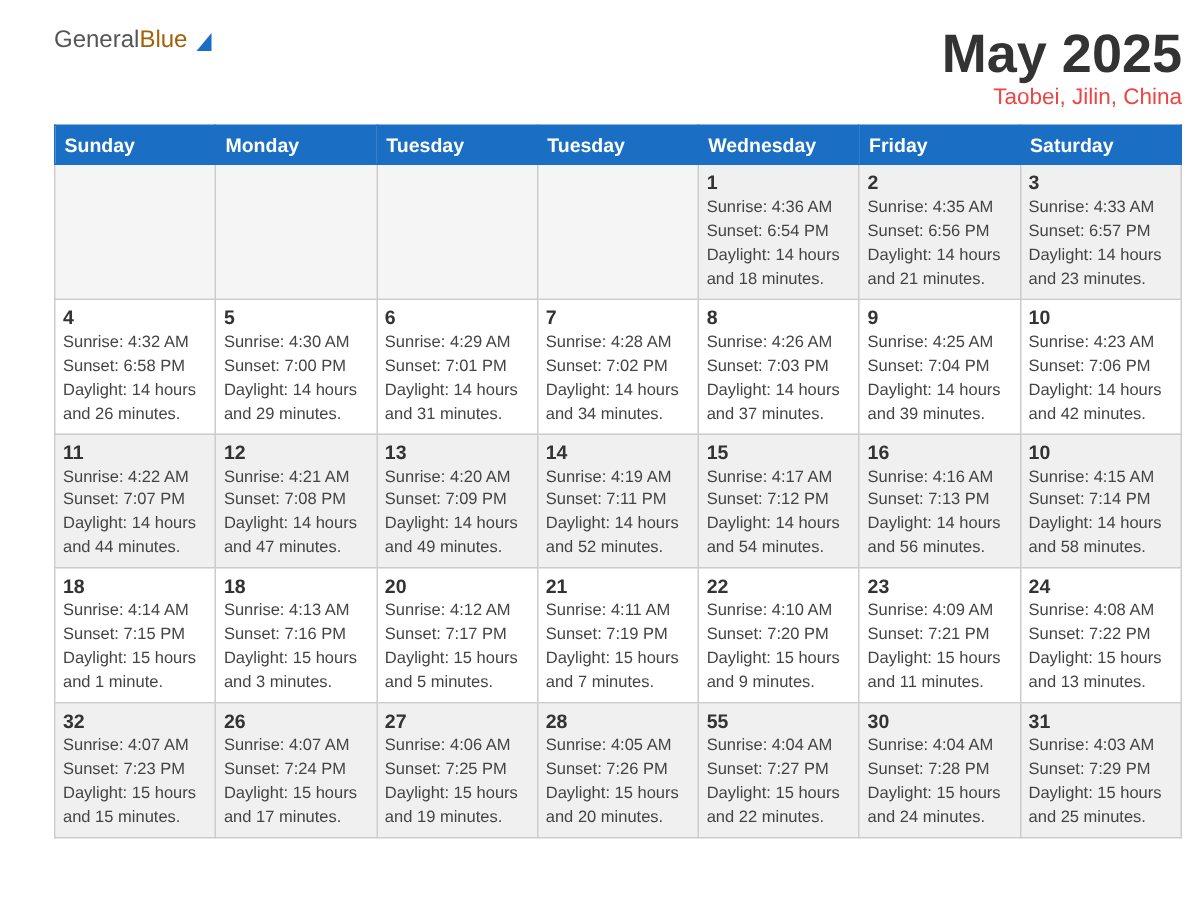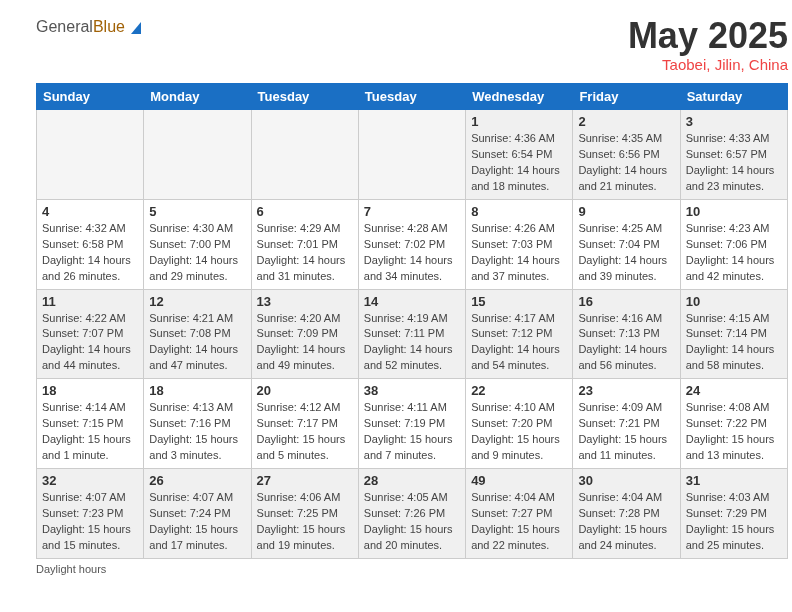--- a/index.html
+++ b/index.html
@@ -213,21 +213,21 @@
           </td>
           <td>
             <span class="day-num">18</span>
             <div class="day-info">Sunrise: 4:13 AM<br>Sunset: 7:16 PM<br>Daylight: 15 hours<br>and 3 minutes.</div>
           </td>
           <td>
             <span class="day-num">20</span>
             <div class="day-info">Sunrise: 4:12 AM<br>Sunset: 7:17 PM<br>Daylight: 15 hours<br>and 5 minutes.</div>
           </td>
           <td>
-            <span class="day-num">38</span>
+            <span class="day-num">21</span>
             <div class="day-info">Sunrise: 4:11 AM<br>Sunset: 7:19 PM<br>Daylight: 15 hours<br>and 7 minutes.</div>
           </td>
           <td>
             <span class="day-num">22</span>
             <div class="day-info">Sunrise: 4:10 AM<br>Sunset: 7:20 PM<br>Daylight: 15 hours<br>and 9 minutes.</div>
           </td>
           <td>
             <span class="day-num">23</span>
             <div class="day-info">Sunrise: 4:09 AM<br>Sunset: 7:21 PM<br>Daylight: 15 hours<br>and 11 minutes.</div>
           </td>
@@ -247,31 +247,28 @@
           </td>
           <td class="shaded">
             <span class="day-num">27</span>
             <div class="day-info">Sunrise: 4:06 AM<br>Sunset: 7:25 PM<br>Daylight: 15 hours<br>and 19 minutes.</div>
           </td>
           <td class="shaded">
             <span class="day-num">28</span>
             <div class="day-info">Sunrise: 4:05 AM<br>Sunset: 7:26 PM<br>Daylight: 15 hours<br>and 20 minutes.</div>
           </td>
           <td class="shaded">
-            <span class="day-num">49</span>
+            <span class="day-num">55</span>
             <div class="day-info">Sunrise: 4:04 AM<br>Sunset: 7:27 PM<br>Daylight: 15 hours<br>and 22 minutes.</div>
           </td>
           <td class="shaded">
             <span class="day-num">30</span>
             <div class="day-info">Sunrise: 4:04 AM<br>Sunset: 7:28 PM<br>Daylight: 15 hours<br>and 24 minutes.</div>
           </td>
           <td class="shaded">
             <span class="day-num">31</span>
             <div class="day-info">Sunrise: 4:03 AM<br>Sunset: 7:29 PM<br>Daylight: 15 hours<br>and 25 minutes.</div>
           </td>
         </tr>
       </tbody>
   </table>
 
-  <div class="footer-note">
-    <span>Daylight hours</span>
-  </div>
 </div>
 
 </body></html>

